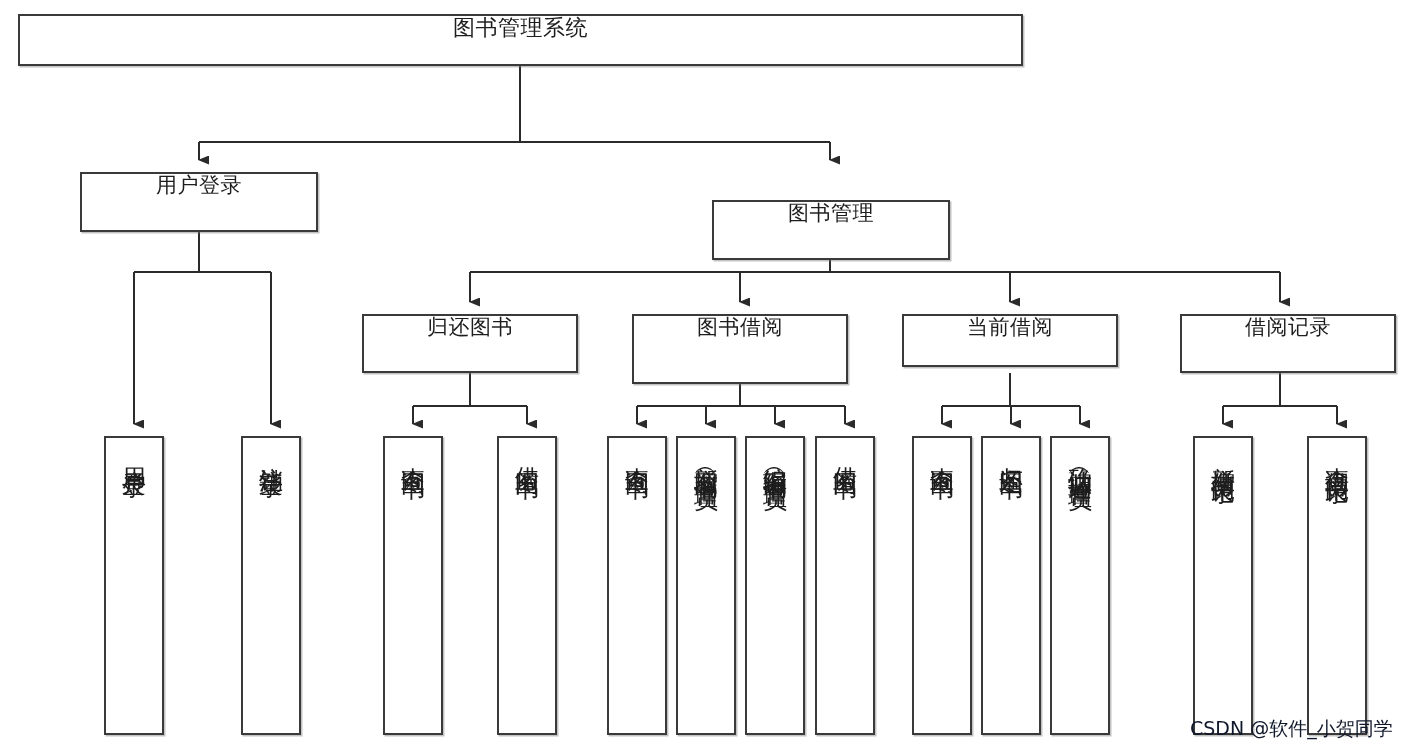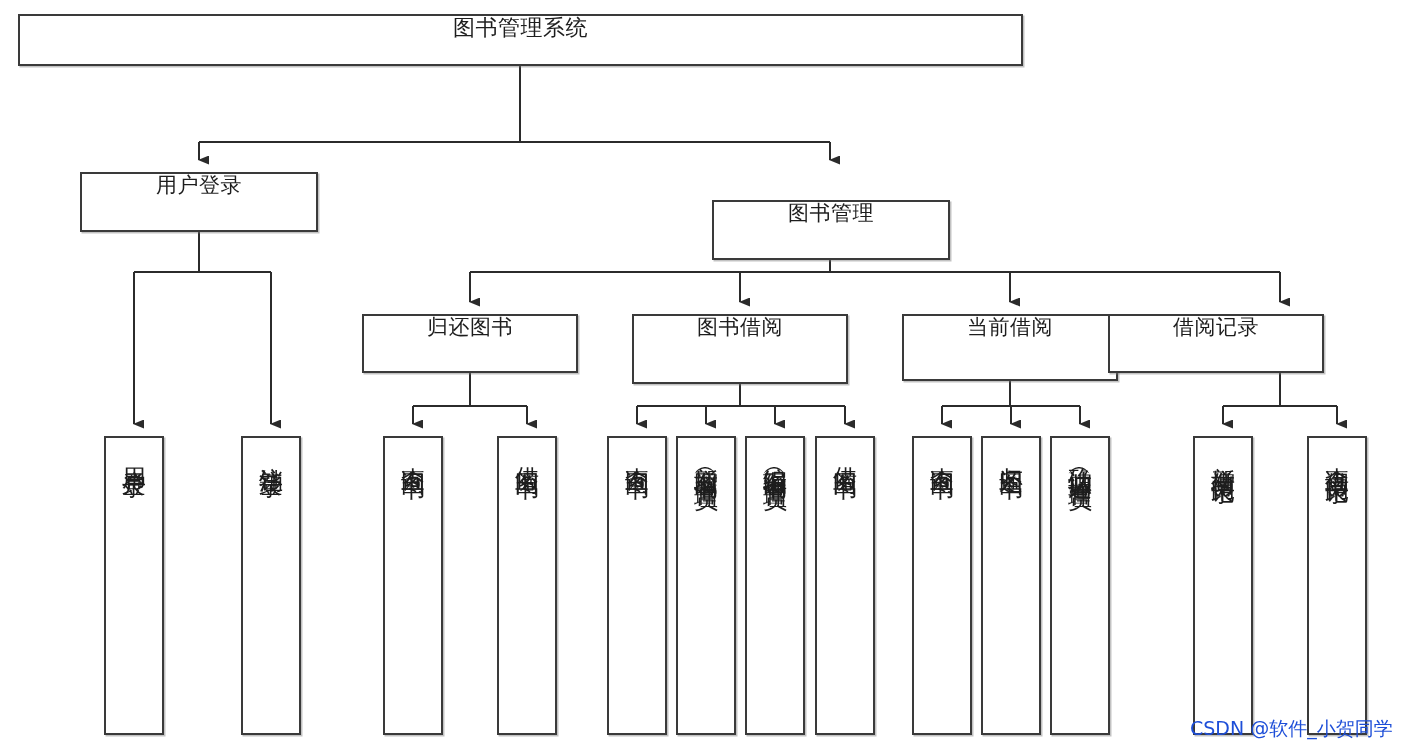--- a/index.html
+++ b/index.html
@@ -60,21 +60,21 @@
     writing-mode: vertical-rl;
     text-orientation: upright;
     font-size: 24px;
     line-height: 1.0;
     letter-spacing: 3px;
     white-space: nowrap;
   }
   .watermark {
     position: absolute;
     font-size: 19px;
-    color: #1d4ed8;
+    color: #0f172a;
     white-space: nowrap;
     user-select: none;
   }
 </style>
 </head>
 <body>
 
 <div id="diagram-root">
 
   <svg class="edges" viewBox="0 0 1405 747">
@@ -137,24 +137,24 @@
   <div class="node h" style="left:712px; top:172px; width:238px; height:60px;margin-top:28px;">
     <span class="label">图书管理</span>
   </div>
 
   <div class="node h" style="left:362px; top:314px; width:216px; height:59px;">
     <span class="label">归还图书</span>
   </div>
   <div class="node h" style="left:632px; top:314px; width:216px; height:70px;">
     <span class="label">图书借阅</span>
   </div>
-  <div class="node h" style="left:902px; top:314px; width:216px; height:67px;">
+  <div class="node h" style="left:902px; top:314px; width:216px; height:53px;">
     <span class="label">当前借阅</span>
   </div>
-  <div class="node h" style="left:1108px; top:314px; width:216px; height:59px;">
+  <div class="node h" style="left:1180px; top:314px; width:216px; height:59px;">
     <span class="label">借阅记录</span>
   </div>
 
   <div class="node v" style="left:104px; top:436px; width:60px; height:299px;">
     <span class="label">用户登录</span>
   </div>
   <div class="node v" style="left:241px; top:436px; width:60px; height:299px;">
     <span class="label">注销登录</span>
   </div>
 

